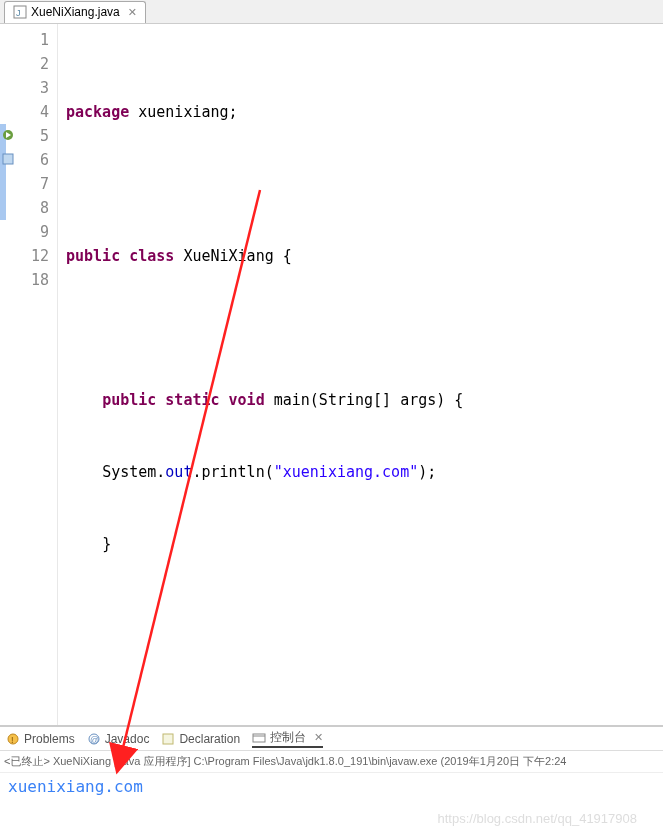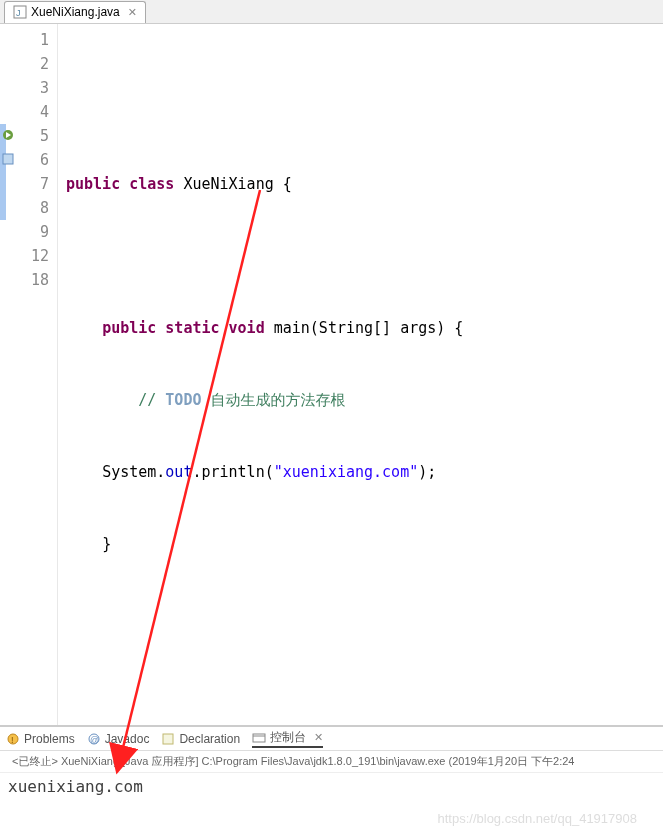--- a/index.html
+++ b/index.html
@@ -123,32 +123,32 @@
     }
     .bottom-tab.active {
       border-bottom: 2px solid #404040;
     }
     .b-icon {
       width: 14px;
       height: 14px;
       display: inline-block;
     }
     .console-status {
-      padding: 3px 12px;
+      padding: 3px 4px;
       font-size: 11px;
       color: #666;
       border-bottom: 1px solid #eee;
       white-space: nowrap;
       overflow: hidden;
     }
     .console-output {
       padding: 4px 8px;
       font-family: Consolas, monospace;
       font-size: 16px;
-      color: #404040;
+      color: #3b82f6;
     }
     .watermark {
       position: absolute;
       bottom: 6px;
       right: 26px;
       color: #ddd;
       font-size: 13px;
     }
     .arrow-svg {
       position: absolute;
@@ -189,25 +189,25 @@
             <rect x="1" y="1" width="10" height="10" fill="#c0d8f0" stroke="#6890c0"></rect>
           </svg></span></div>
     <div>7</div>
     <div>8</div>
     <div>9</div>
     <div>12</div>
     <div>18</div>
   </div>
   <div class="code-area">
     <div class="line-highlight" style="top:244px;"></div>
+    <div class="code-line"><span class="kw">package</span><span> xuenixiang;</span></div>
     <div class="code-line"></div>
     <div class="code-line"><span class="kw">public</span> <span class="kw">class</span><span> XueNiXiang {</span></div>
     <div class="code-line"></div>
     <div class="code-line">    <span class="kw">public</span> <span class="kw">static</span> <span class="kw">void</span><span> main(String[] args) {</span></div>
-    <div class="code-line">        <span class="cmt"><span>// </span><span class="cmt-tag">TODO</span><span> 自动生成的方法存根</span></span></div>
     <div class="code-line">    <span>System.</span><span class="field">out</span><span>.println(</span><span class="str">"xuenixiang.com"</span><span>);</span></div>
     <div class="code-line">    <span>}</span></div>
     <div class="code-line"></div>
     
     
   </div>
 </div>
 
 <svg class="arrow-svg" width="250" height="600">
   <defs>

